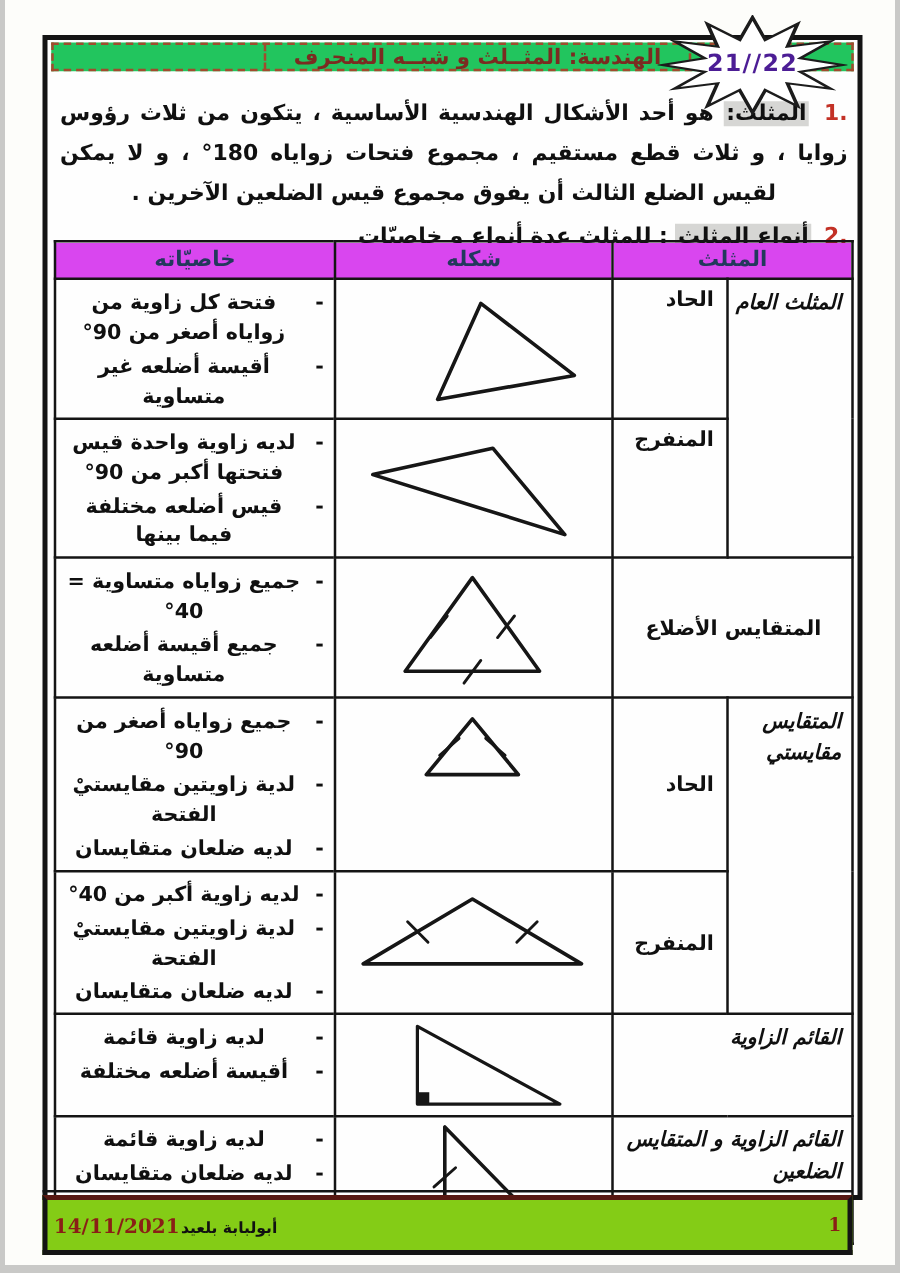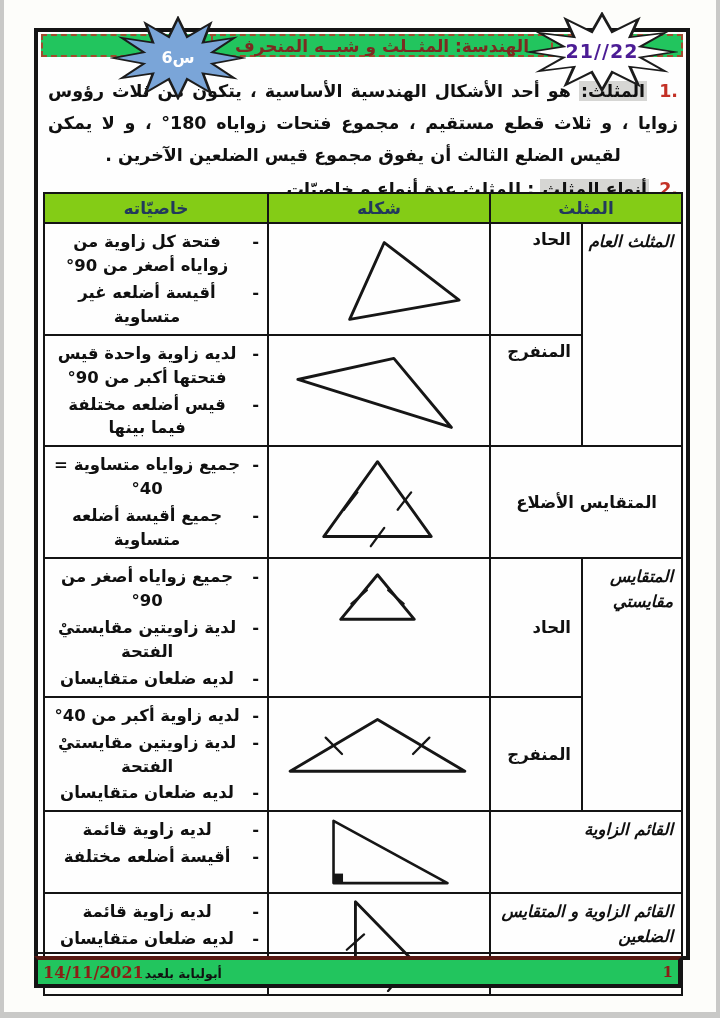--- a/index.html
+++ b/index.html
@@ -60,42 +60,42 @@
     position:absolute;top:160px;left:5px;
     border-collapse:collapse;direction:rtl;table-layout:fixed;
     width:638px;
   }
   .types-table th,.types-table td{
     border:2.5px solid #141414;
     font-size:16.5px;font-weight:bold;color:#101010;
     padding:2px 4px;box-sizing:border-box;overflow:hidden;
   }
   .types-table th{
-    background:#84cc16;color:#22395c;height:30px;font-size:17px;font-weight:bold;
+    background:#d946ef;color:#22395c;height:30px;font-size:17px;font-weight:bold;
   }
   td.name-cell{vertical-align:top;text-align:right;padding:6px 8px 2px 4px;line-height:1.5;font-style:italic;}
   td.name-mid{vertical-align:middle;text-align:right;padding-right:24px;}
   td.sub-cell{vertical-align:top;text-align:right;padding:6px 10px 2px 2px;}
   td.sub-mid{vertical-align:middle;text-align:right;padding-right:10px;}
   td.shape-cell{vertical-align:middle;text-align:center;padding:2px;}
   td.shape-top{vertical-align:top;padding-top:8px;}
   td.props-cell{vertical-align:top;padding:6px 8px 2px 6px;}
   .shape-svg{display:block;margin:0 auto;}
   .bullet{display:flex;gap:9px;align-items:flex-start;line-height:1.45;margin-bottom:3px;}
   .bullet .dash{flex:0 0 auto;font-weight:bold;}
   .bullet .btxt{flex:1;text-align:center;}
   tr.h100>td{height:100px;}
   tr.h130>td{height:130px;}
   tr.h105>td{height:105px;}
   tr.h80>td{height:80px;}
   
   .footerbox{
-    position:absolute;left:30px;top:956px;width:648px;height:32px;
+    position:absolute;left:30px;top:956px;width:648px;height:48px;
     border:4px solid #141414;border-top:4px solid #571812;
-    box-sizing:border-box;background:#22c55e;
+    box-sizing:border-box;background:#84cc16;
     display:flex;align-items:center;justify-content:space-between;
     padding:0 5px;direction:ltr;z-index:2;
   }
   .footer-rule{
     position:absolute;left:30px;top:952px;width:648px;height:2px;background:#141414;z-index:2;
   }
   .f-left{display:flex;align-items:baseline;gap:1px;}
   .f-date{color:#8a1f16;font-weight:bold;font-size:16px;font-family:"DejaVu Serif", serif;}
   .f-name{color:#111;font-weight:bold;font-size:12.5px;direction:rtl;}
   .f-page{color:#8a1f16;font-weight:bold;font-size:15px;font-family:"DejaVu Serif", serif;}
@@ -108,26 +108,20 @@
 
 <div class="page">
   <div class="frame">
 
     <div class="banner">
       <div class="banner-titlebox">
         <span class="banner-title">الهندسة: المثــلث   و شبــه المنحرف</span>
       </div>
     </div>
 
-    <div class="star star-left">
-      <svg viewBox="-100 -100 200 200" preserveAspectRatio="none">
-        <polygon points="95,0 50.2,13.5 82.3,47.5 36.8,36.8 47.5,82.3 13.5,50.2 0,95 -13.5,50.2 -47.5,82.3 -36.8,36.8 -82.3,47.5 -50.2,13.5 -95,0 -50.2,-13.5 -82.3,-47.5 -36.8,-36.8 -47.5,-82.3 -13.5,-50.2 0,-95 13.5,-50.2 47.5,-82.3 36.8,-36.8 82.3,-47.5 50.2,-13.5" fill="#7aa5d8" stroke="#1c1c1c" stroke-width="4"></polygon>
-      </svg>
-      <div class="star-label">س6</div>
-    </div>
 
     <div class="star star-right">
       <svg viewBox="-100 -100 200 200" preserveAspectRatio="none">
         <polygon points="95,0 50.2,13.5 82.3,47.5 36.8,36.8 47.5,82.3 13.5,50.2 0,95 -13.5,50.2 -47.5,82.3 -36.8,36.8 -82.3,47.5 -50.2,13.5 -95,0 -50.2,-13.5 -82.3,-47.5 -36.8,-36.8 -47.5,-82.3 -13.5,-50.2 0,-95 13.5,-50.2 47.5,-82.3 36.8,-36.8 82.3,-47.5 50.2,-13.5" fill="#ffffff" stroke="#1c1c1c" stroke-width="4"></polygon>
       </svg>
       <div class="star-label">22//21</div>
     </div>
 
     <div class="intro">
       <p class="p-just">

